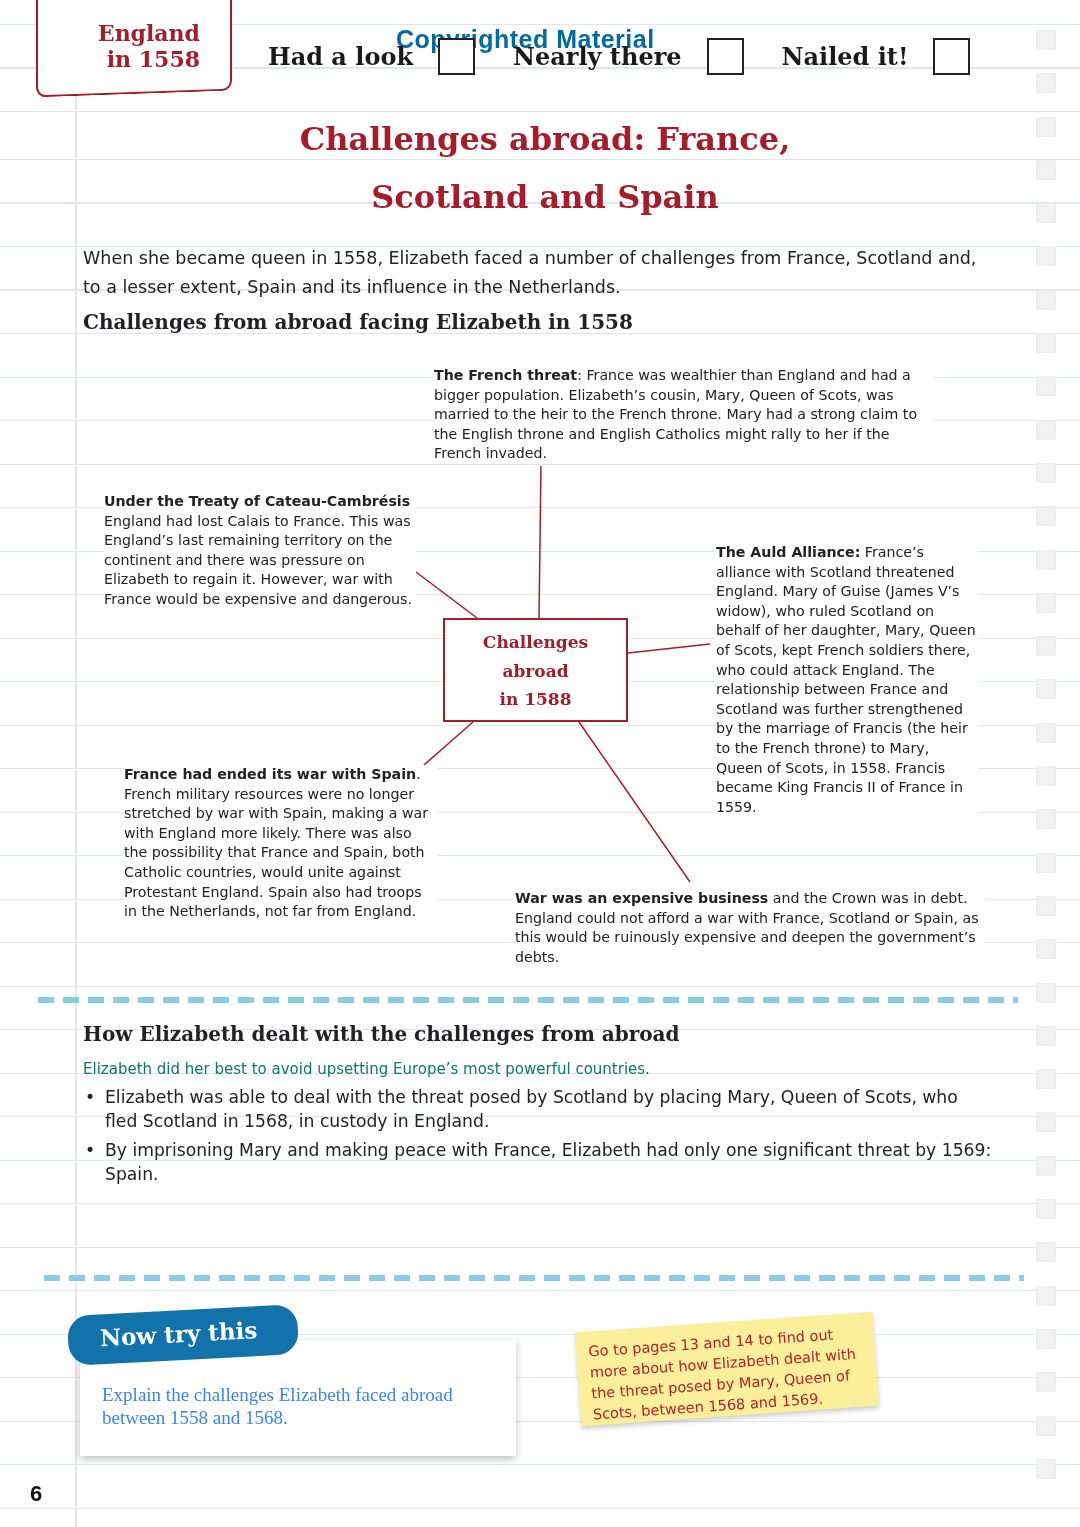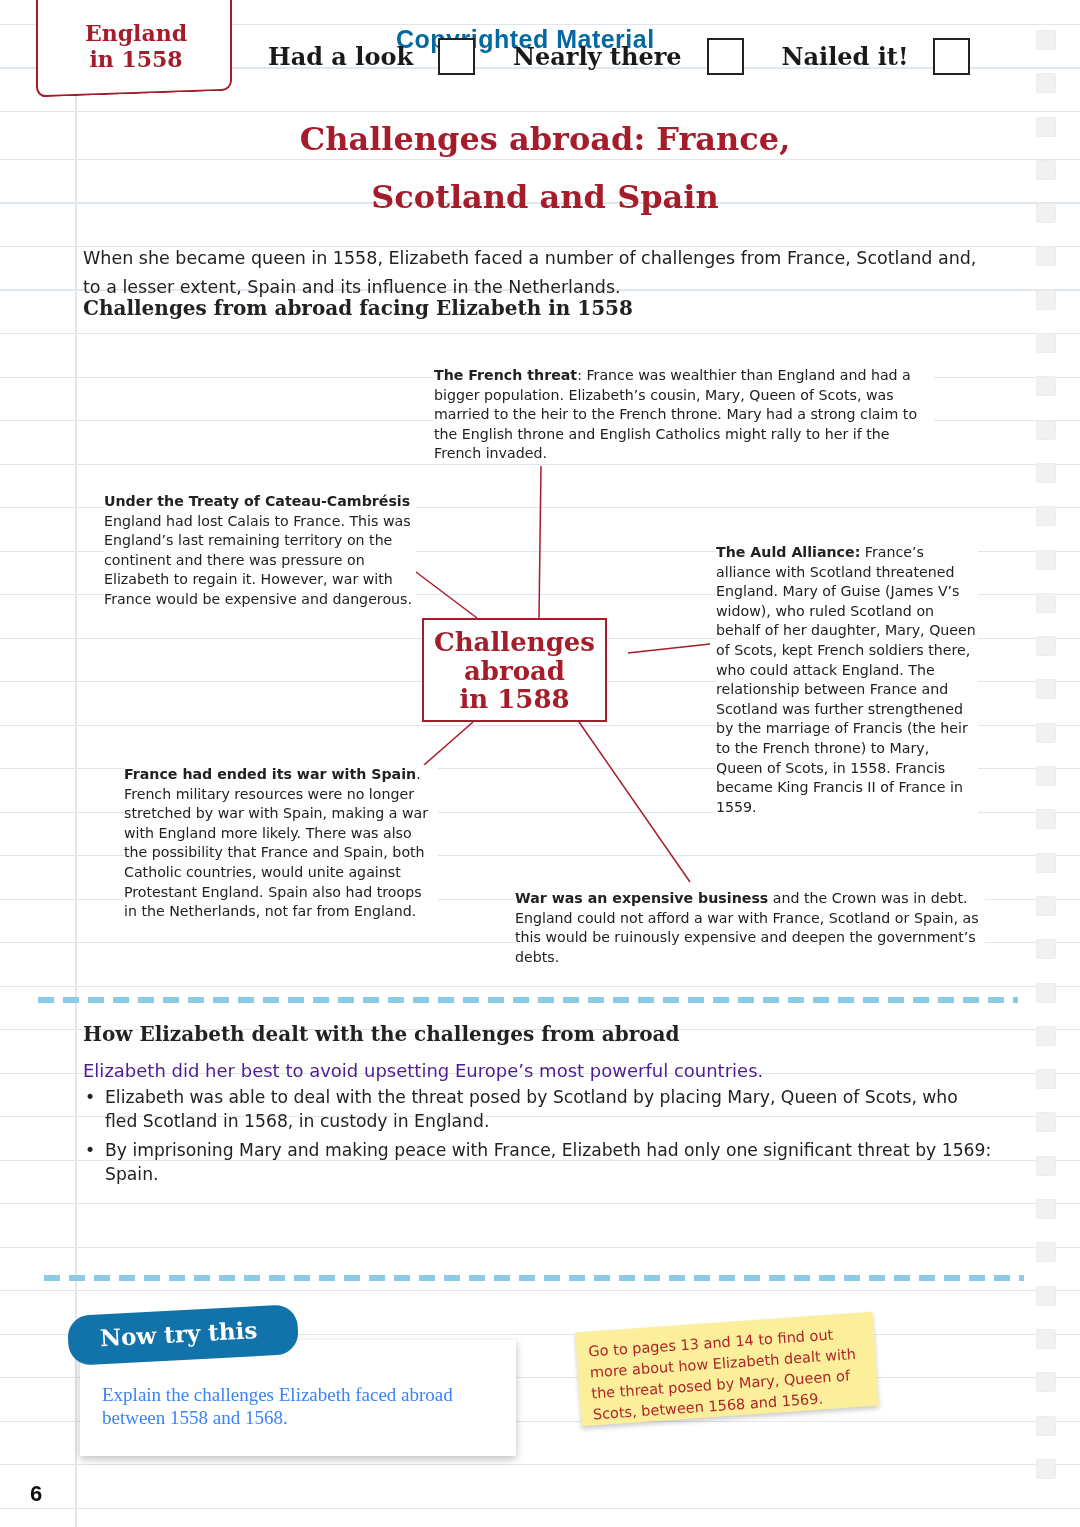--- a/index.html
+++ b/index.html
@@ -15,50 +15,50 @@
 
   .holes { position: absolute; right: 24px; top: 30px; width: 20px; }
   .hole { width: 20px; height: 20px; background: #f1f1f1; border: 1px solid #ececec; margin-bottom: 23.3px; border-radius: 2px; }
 
   .tab {
     position: absolute; left: 36px; top: -6px; width: 196px; height: 100px;
     border: 2px solid #a51c2a; border-top: none; border-radius: 0 0 10px 10px;
     transform: skewY(-2deg); background: #fff;
   }
   .tab-text {
-    position: absolute; left: 72px; top: 20px; width: 128px; text-align: center;
+    position: absolute; left: 72px; top: 20px; width: 128px; text-align: right;
     font-family: "DejaVu Serif", serif; font-weight: bold; color: #a51c2a; font-size: 22px; line-height: 26px;
   }
 
   .copyright { position: absolute; left: 396px; top: 25px; font-family: "Liberation Sans", sans-serif; font-weight: bold; font-size: 25px; color: #0369a1; letter-spacing: 0.5px; }
 
   .progress { position: absolute; top: 38px; left: 268px; display: flex; align-items: center; font-family: "DejaVu Serif", serif; font-weight: bold; font-size: 24px; }
   .progress .item { display: flex; align-items: center; margin-right: 38px; gap: 13px; }
   .progress .box { width: 37px; height: 37px; border: 2.5px solid #222; margin-left: 12px; background: #fff; }
 
   .title { position: absolute; left: 130px; top: 110px; width: 830px; text-align: center; font-family: "DejaVu Serif", serif; font-weight: bold; color: #a51c2a; font-size: 32px; line-height: 58px; }
 
   .intro { position: absolute; left: 83px; top: 244px; width: 900px; font-size: 17.5px; line-height: 29px; color: #222; }
   .h2 { position: absolute; left: 83px; font-family: "DejaVu Serif", serif; font-weight: bold; font-size: 20px; color: #222; }
 
   .note { position: absolute; font-size: 14.2px; line-height: 19.6px; color: #222; background: #fff; }
   .note b { font-weight: bold; }
 
   svg.connectors { position: absolute; left: 0; top: 0; }
 
   .center-box {
-    position: absolute; left: 422px; top: 618px; width: 185px; height: 104px;
+    position: absolute; left: 443px; top: 618px; width: 185px; height: 104px;
     border: 2px solid #a51c2a; background: #fff; text-align: center;
-    font-family: "DejaVu Serif", serif; font-weight: bold; color: #a51c2a; font-size: 26px; line-height: 28.5px; padding-top: 8px;
+    font-family: "DejaVu Serif", serif; font-weight: bold; color: #a51c2a; font-size: 17px; line-height: 28.5px; padding-top: 8px;
   }
 
   .dash { position: absolute; left: 38px; width: 980px; height: 6px;
     background-image: repeating-linear-gradient(to right, #8ccbe6 0, #8ccbe6 16px, transparent 16px, transparent 25px); }
 
-  .sub { position: absolute; left: 83px; top: 1060px; font-size: 18px; color: #4c1d95; }
+  .sub { position: absolute; left: 83px; top: 1060px; font-size: 15px; color: #0f766e; }
   .bullets { position: absolute; left: 83px; top: 1086px; width: 910px; list-style: none; font-size: 17.2px; line-height: 23.5px; color: #222; }
   .bullets li { position: relative; padding-left: 22px; margin-bottom: 6px; }
   .bullets li::before { content: "•"; position: absolute; left: 2px; top: 0; }
 
   .try-card { position: absolute; left: 80px; top: 1340px; width: 436px; height: 116px; background: #fff; box-shadow: 0 3px 8px rgba(0,0,0,0.25); }
   .try-tag { position: absolute; left: 68px; top: 1310px; width: 230px; height: 50px; background: #1272aa; border-radius: 22px; transform: rotate(-3deg);
     color: #fff; font-family: "DejaVu Serif", serif; font-weight: bold; font-size: 23px; line-height: 48px; padding-left: 32px; }
   .try-text { position: absolute; left: 102px; top: 1383px; width: 400px; font-family: "Liberation Serif", serif; font-size: 19px; line-height: 23px; color: #3b82f6; }
 
   .sticky { position: absolute; left: 578px; top: 1322px; width: 298px; height: 94px; background: #fbef9c; transform: rotate(-4deg); box-shadow: 0 3px 5px rgba(0,0,0,0.2);
@@ -131,21 +131,21 @@
   </div>
 </div>
 
 <div class="title">
   <div>Challenges abroad: France,</div>
   <div>Scotland and Spain</div>
 </div>
 
 <div class="intro">When she became queen in 1558, Elizabeth faced a number of challenges from France, Scotland and, to a lesser extent, Spain and its influence in the Netherlands.</div>
 
-<div class="h2" style="top:296px;">Challenges from abroad facing Elizabeth in 1558</div>
+<div class="h2" style="top:310px;">Challenges from abroad facing Elizabeth in 1558</div>
 
 <svg class="connectors" width="1080" height="1000">
   <line x1="541" y1="466" x2="539" y2="618" stroke="#a51c2a" stroke-width="1.5"></line>
   <line x1="416" y1="572" x2="477" y2="618" stroke="#a51c2a" stroke-width="1.5"></line>
   <line x1="628" y1="653" x2="710" y2="644" stroke="#a51c2a" stroke-width="1.5"></line>
   <line x1="473" y1="722" x2="424" y2="765" stroke="#a51c2a" stroke-width="1.5"></line>
   <line x1="579" y1="722" x2="690" y2="882" stroke="#a51c2a" stroke-width="1.5"></line>
 </svg>
 
 <div class="note" style="left:434px; top:366px; width:500px;">

